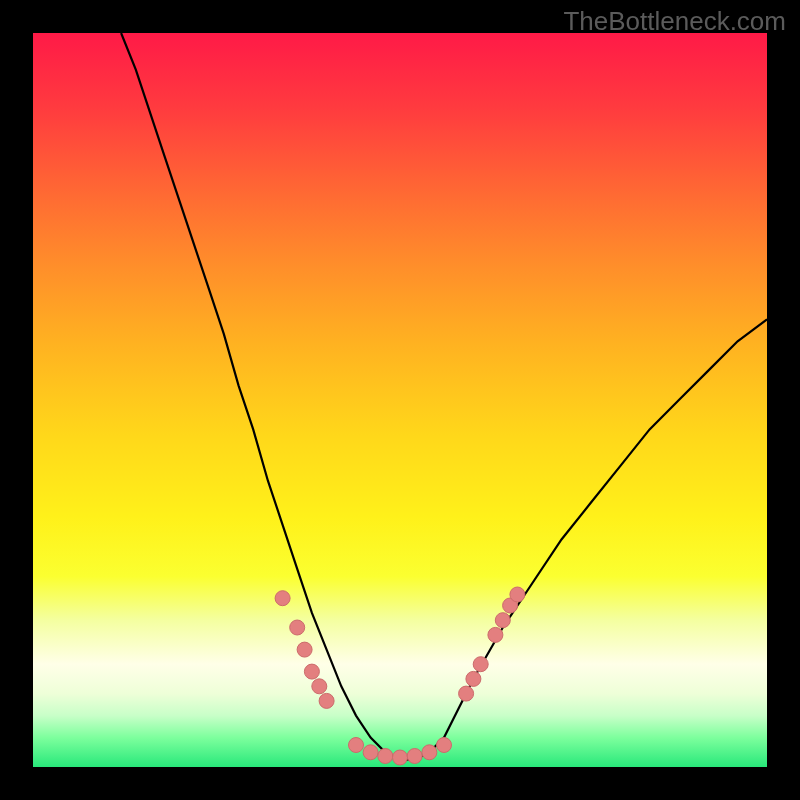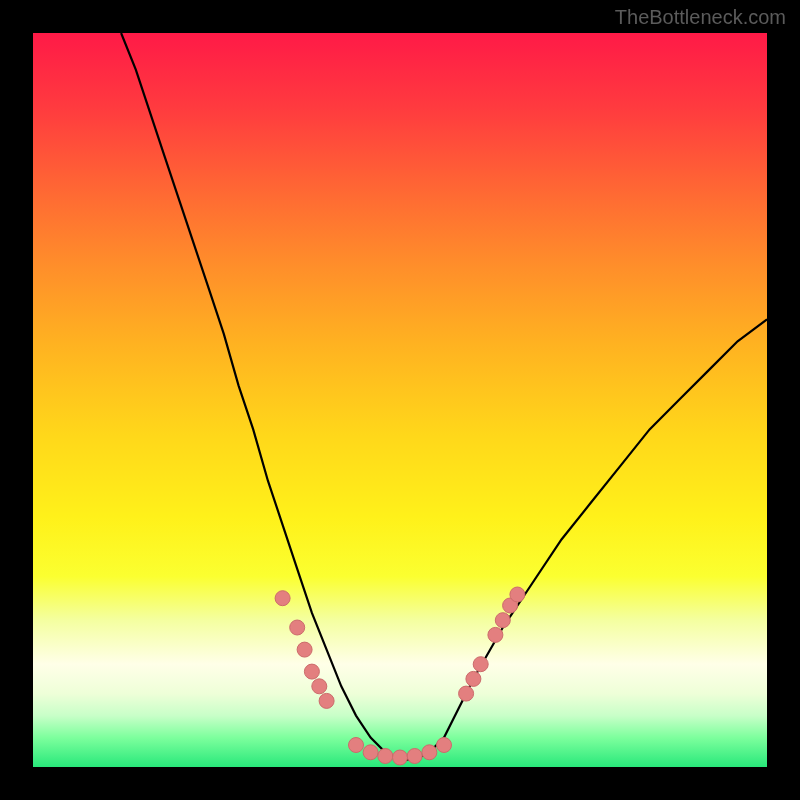--- a/index.html
+++ b/index.html
@@ -47,21 +47,21 @@
     top: 0;
     left: 0;
     width: 734px;
     height: 734px;
   }
   .watermark {
     position: absolute;
     top: 6px;
     right: 14px;
     color: #5b5b5b;
-    font-size: 20px;
+    font-size: 26px;
     font-weight: 500;
   }
 </style>
 </head>
 <body>
 
 <div class="frame">
   <div class="plot">
     <svg class="curve-svg" viewBox="0 0 734 734" preserveAspectRatio="none">
       <path id="curve-path" fill="none" stroke="#000000" stroke-width="2.2" d="M88.1 0.0 L102.8 36.7 L117.4 80.7 L132.1 124.8 L146.8 168.8 L161.5 212.9 L176.2 256.9 L190.8 300.9 L205.5 352.3 L220.2 396.4 L234.9 447.7 L249.6 491.8 L264.2 535.8 L278.9 579.9 L293.6 616.6 L308.3 653.3 L323.0 682.6 L337.6 704.6 L352.3 719.3 L367.0 726.7 L381.7 726.7 L396.4 719.3 L411.0 704.6 L425.7 675.3 L440.4 645.9 L469.8 594.5 L499.1 550.5 L528.5 506.5 L557.8 469.8 L587.2 433.1 L616.6 396.4 L645.9 367.0 L675.3 337.6 L704.6 308.3 L734.0 286.3"></path>

